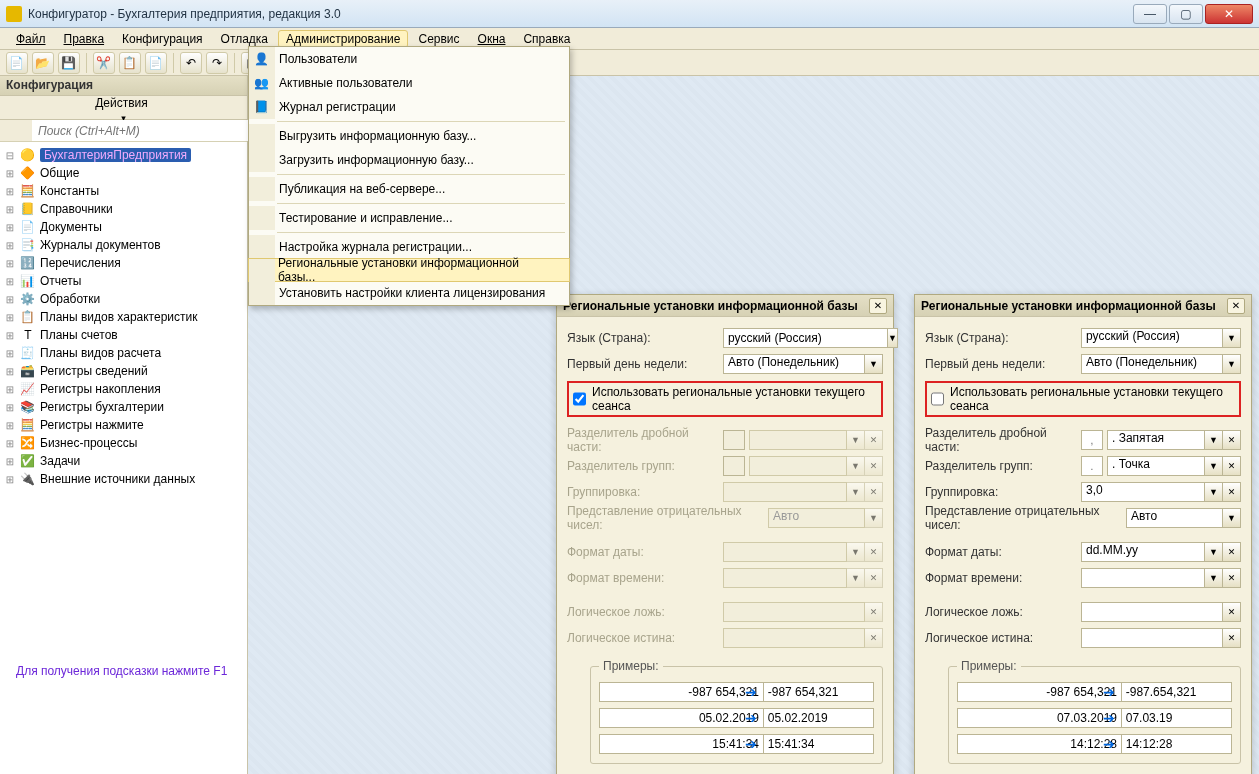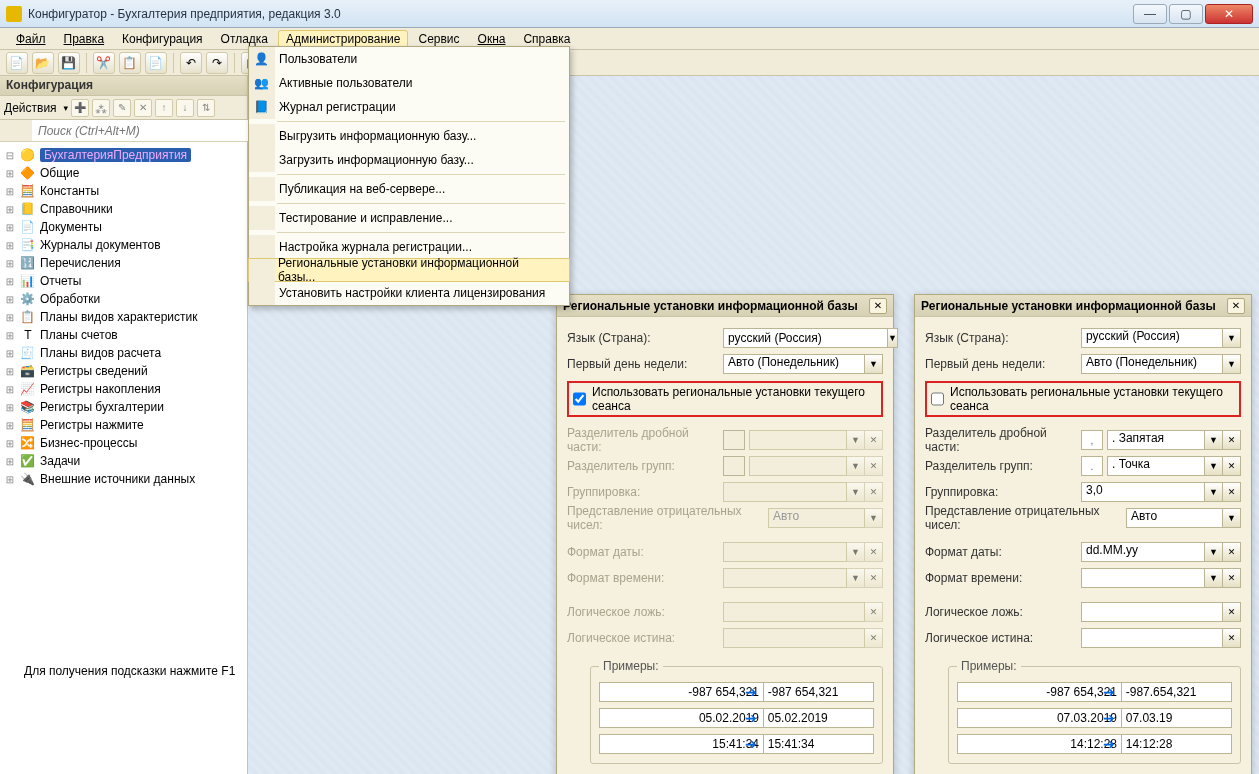--- a/index.html
+++ b/index.html
@@ -21,35 +21,35 @@
 
 
 .toolbar { height:26px; background:#f1ecd9; border-bottom:1px solid #c9c3a8; display:flex; align-items:center; padding:0 6px; gap:4px;}
 .tbtn { width:22px; height:22px; background:linear-gradient(#fefefe,#e6e2cc); border:1px solid #d0caa8; border-radius:3px; display:flex; align-items:center; justify-content:center; }
 .tsep { width:1px; height:20px; background:#d0caa8; margin:0 2px;}
 
 
 .workspace { position:absolute; top:76px; left:0; right:0; bottom:0; display:flex; }
 .sidebar { width:248px; background:#f1ecd9; border-right:1px solid #c9c3a8; display:flex; flex-direction:column; }
 .sidebar-head { height:20px; background:linear-gradient(#e5e0c6,#d6d1b4); border-bottom:1px solid #c9c3a8; padding:2px 6px; font-weight:bold; color:#333;}
-.sidebar-tools { height:24px; border-bottom:1px solid #c9c3a8; display:flex; align-items:center; padding:0 4px; gap:3px;}
+.sidebar-tools { height:24px; border-bottom:1px solid #c9c3a8; display:flex; align-items:center; padding:0 4px; gap:3px;flex-direction:column;}
 .sidebar-tools .lbl { margin-right:4px;}
 .sidebar-tools .smbtn{ width:18px; height:18px; border:1px solid #d0caa8; background:#faf8ec; border-radius:2px; display:flex; align-items:center; justify-content:center; font-size:10px; color:#888;}
 .sidebar-search { height:22px; border-bottom:1px solid #d6d1b4; }
 .sidebar-search input { width:100%; height:100%; border:none; background:#fff; padding:0 6px; color:#aaa; font-style:italic;margin-left:32px;}
 .tree { flex:1; background:#fff; overflow:auto; padding:4px 2px;}
 .tree .node { display:flex; align-items:center; height:18px; padding:0 2px; gap:4px;}
 .tree .exp { width:12px; text-align:center; color:#888; font-size:10px;}
 .tree .ticon{ width:16px; height:16px; display:flex; align-items:center; justify-content:center; font-size:12px;}
 .tree .root { background:#2a5db0; color:#f0abfc; border-radius:2px; padding:0 4px;}
 
 
 .main { flex:1; background: repeating-linear-gradient(45deg,#dfe9f3,#dfe9f3 4px,#dce6f0 4px,#dce6f0 8px); position:relative;}
 
-.statusbar-real { position:absolute; left:24px; bottom:96px; z-index:2; color:#000000; }
+.statusbar-real { position:absolute; left:16px; bottom:96px; z-index:2; color:#6d28d9; }
 
 
 .dropdown { position:absolute; top:46px; left:248px; width:322px; background:#fcfbf4; border:1px solid #b0a980; box-shadow:2px 3px 6px rgba(0,0,0,.25); z-index:50;}
 .dropdown .ditem { height:24px; display:flex; align-items:center; padding:0 10px 0 30px; position:relative;}
 .dropdown .ditem.selected { background:#fff3c0; border:1px solid #e0c870; margin:-1px; padding-left:29px;}
 .dropdown .diconwrap{ position:absolute; left:0; top:0; width:26px; height:100%; background:#f2eedb; display:flex; align-items:center; justify-content:center;}
 .dropdown .dsep { height:1px; margin:2px 4px 2px 28px; background:#dcd6b6; }
 .cursor { position:absolute; }
 
 

